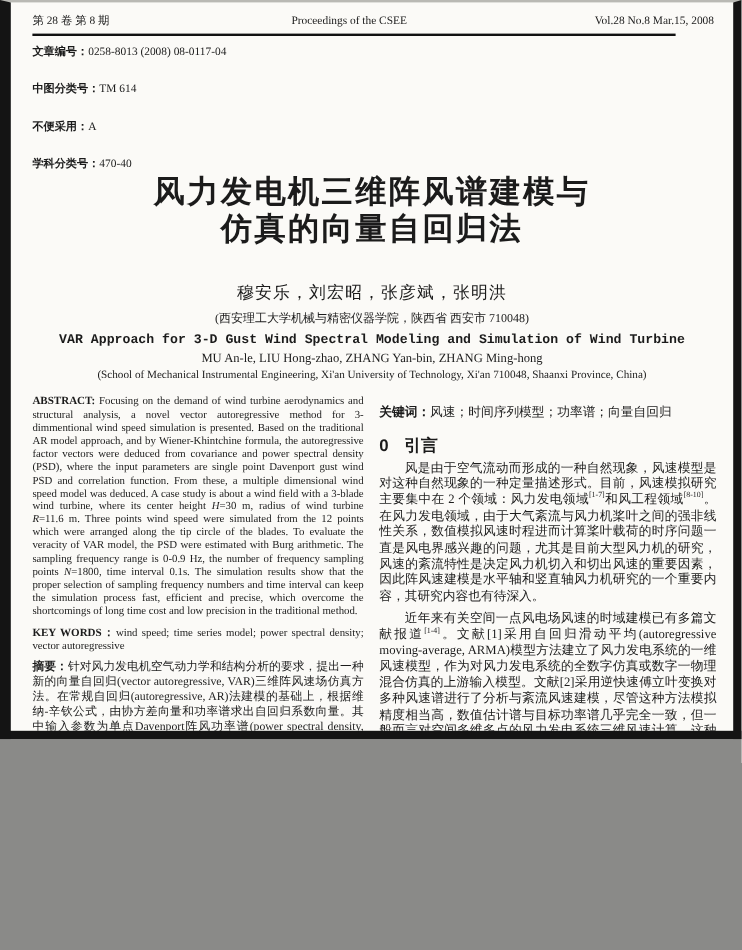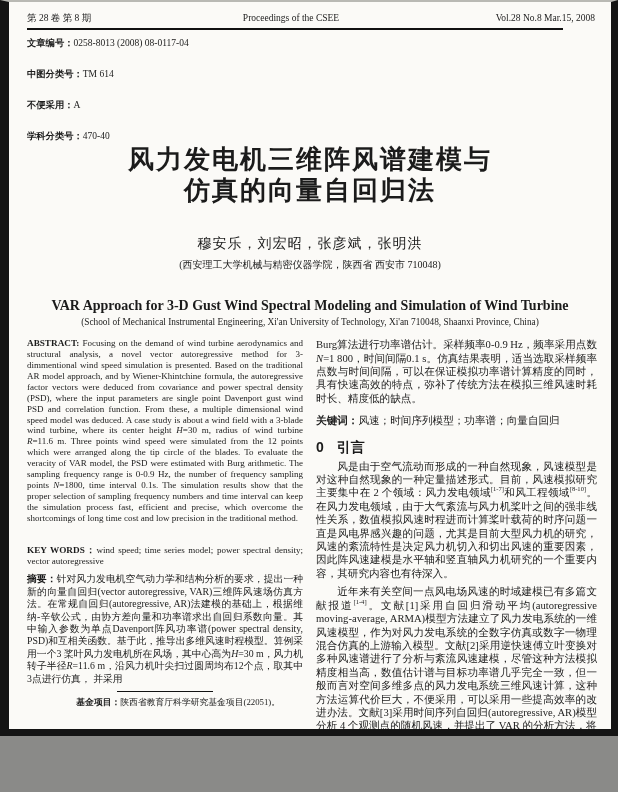--- a/index.html
+++ b/index.html
@@ -4,21 +4,21 @@
 <style>
   * { margin: 0; padding: 0; box-sizing: border-box; }
   html, body { width: 618px; }
   body {
     font-family: "Liberation Serif", "DejaVu Serif", serif;
     color: #1b1b1b;
     background: #8a8a88;
   }
   .page {
     position: relative;
-    width: 618px; height: 736px;
+    width: 618px; height: 616px;
     background: #fbfaf7;
     border-left: 9px solid #141414;
     border-right: 7px solid #141414;
     border-bottom: 7px solid #141414;
     border-top: 2px solid #b9b9b4;
     padding: 7px 10px 0 10px;
     overflow: hidden;
   }
   .it { font-style: italic; }
   sup { font-size: 0.62em; line-height: 0; }
@@ -47,37 +47,37 @@
 
   
   .title-block { text-align: center; }
   .cn-title {
     font-family: "Liberation Sans", "DejaVu Sans", sans-serif;
     font-weight: bold; font-size: 26px; line-height: 33px;
     letter-spacing: 2px;
   }
   .authors { font-size: 14px; margin-top: 26px; letter-spacing: 1px; }
   .affil-cn { font-size: 10px; margin-top: 5px; }
-  .en-title { font-size: 14px; font-weight: bold; margin-top: 26px; }
+  .en-title { font-size: 11px; font-weight: bold; margin-top: 6px; font-family: Liberation Mono, monospace; }
   .en-authors { font-size: 10.5px; margin-top: 4px; }
   .en-affil { font-size: 9.3px; margin-top: 3px; }
 
   
   .columns {
     display: flex; gap: 13px;
     margin-top: 11px; padding: 0 4px 0 8px;
   }
   .col-left { width: 281px; display: flex; flex-direction: column; align-items: center; }
   .col-right { width: 286px; }
 
   .abstract, .kw-en {
     font-size: 9px; line-height: 10.9px; text-align: justify;
   }
   .abstract .lbl, .kw-en .lbl { font-weight: bold; font-size: 9.2px; }
-  .kw-en { margin-top: 21px; }
+  .kw-en { margin-top: 7px; }
   .cn-abstract {
     font-size: 9.8px; line-height: 12.4px; text-align: justify; margin-top: 7px;
   }
   .cn-abstract .lbl, .kw-cn .lbl, .footnote .lbl {
     font-family: "Liberation Sans", "DejaVu Sans", sans-serif; font-weight: bold;
   }
   .footnote-rule { width: 96px; height: 1.4px; background: #111; margin-top: 6px; }
   .footnote { font-size: 8.8px; line-height: 12px; margin-top: 4px; text-indent: 3em; }
 
   .cont-para, .body-para {
@@ -115,38 +115,38 @@
     <span><b>不便采用：</b><span>A</span></span>
     <span><b>学科分类号：</b><span>470-40</span></span>
   </div>
 
   <div class="title-block">
     <div class="cn-title">风力发电机三维阵风谱建模与</div>
     <div class="cn-title" style="margin-top:0;font-family:Liberation Mono, monospace;">仿真的向量自回归法</div>
     <div class="authors">穆安乐，刘宏昭，张彦斌，张明洪</div>
     <div class="affil-cn">(西安理工大学机械与精密仪器学院，陕西省 西安市 710048)</div>
     <div class="en-title">VAR Approach for 3-D Gust Wind Spectral Modeling and Simulation of Wind Turbine</div>
+    <div class="en-authors">MU An-le, LIU Hong-zhao, ZHANG Yan-bin, ZHANG Ming-hong</div>
     <div class="en-affil">(School of Mechanical Instrumental Engineering, Xi'an University of Technology, Xi'an 710048, Shaanxi Province, China)</div>
   </div>
 
   <div class="columns">
 
     <div class="col-left">
       <div class="abstract"><span class="lbl">ABSTRACT:</span><span><span> Focusing on the demand of wind turbine aerodynamics and structural analysis, a novel vector autoregressive method for 3-dimmentional wind speed simulation is presented.  Based on the traditional AR model approach, and by Wiener-Khintchine formula, the autoregressive factor vectors were deduced from covariance and power spectral density (PSD), where the input parameters are single point Davenport gust wind PSD and correlation function. From these, a multiple dimensional wind speed model was deduced.  A case study is about a wind field with a 3-blade wind turbine, where its center height </span><span class="it">H</span><span>=30 m, radius of wind turbine </span><span class="it">R</span><span>=11.6 m. Three points wind speed were simulated from the 12 points which were arranged along the tip circle of the blades. To evaluate the veracity of VAR model, the PSD were estimated with Burg arithmetic. The sampling frequency range is 0-0.9 Hz, the number of frequency sampling points </span><span class="it">N</span><span>=1800, time interval 0.1s. The simulation results show that the proper selection of sampling frequency numbers and time interval can keep the simulation process fast, efficient and precise, which overcome the shortcomings of long time cost and low precision in the traditional method.</span></span></div>
 
       <div class="kw-en"><span class="lbl">KEY WORDS：</span><span>wind speed; time series model; power spectral density; vector autoregressive</span></div>
 
       <div class="cn-abstract"><span class="lbl">摘要：</span><span><span>针对风力发电机空气动力学和结构分析的要求，提出一种新的向量自回归(vector autoregressive, VAR)三维阵风速场仿真方法。在常规自回归(autoregressive, AR)法建模的基础上，根据维纳-辛钦公式，由协方差向量和功率谱求出自回归系数向量。其中输入参数为单点Davenport阵风功率谱(power spectral density, PSD)和互相关函数。基于此，推导出多维风速时程模型。算例采用一个3 桨叶风力发电机所在风场，其中心高为</span><span class="it">H</span><span>=30 m，风力机转子半径</span><span class="it">R</span><span>=11.6 m，沿风力机叶尖扫过圆周均布12个点，取其中3点进行仿真， 并采用</span></span></div>
 
       <div class="footnote-rule"></div>
       <div class="footnote"><span class="lbl">基金项目：</span><span>陕西省教育厅科学研究基金项目(22051)。</span></div>
     </div>
 
     <div class="col-right">
-      <div class="cont-para"><span>Burg算法进行功率谱估计。采样频率0-0.9 Hz，频率采用点数</span><span class="it">N</span><span>=1 800，时间间隔0.1 s。仿真结果表明，适当选取采样频率点数与时间间隔，可以在保证模拟功率谱计算精度的同时，具有快速高效的特点，弥补了传统方法在模拟三维风速时耗时长、精度低的缺点。</span></div>
 
       <div class="kw-cn"><span class="lbl">关键词：</span><span>风速；时间序列模型；功率谱；向量自回归</span></div>
 
       <div class="section-heading">
         <span>0</span>
         <span>引言</span>
       </div>
 
       <div class="body-para"><span>风是由于空气流动而形成的一种自然现象，风速模型是对这种自然现象的一种定量描述形式。目前，风速模拟研究主要集中在 2 个领域：风力发电领域</span><sup>[1-7]</sup><span>和风工程领域</span><sup>[8-10]</sup><span>。在风力发电领域，由于大气紊流与风力机桨叶之间的强非线性关系，数值模拟风速时程进而计算桨叶载荷的时序问题一直是风电界感兴趣的问题，尤其是目前大型风力机的研究，风速的紊流特性是决定风力机切入和切出风速的重要因素，因此阵风速建模是水平轴和竖直轴风力机研究的一个重要内容，其研究内容也有待深入。</span></div>
       <div class="body-para"><span>近年来有关空间一点风电场风速的时域建模已有多篇文献报道</span><sup>[1-4]</sup><span>。文献[1]采用自回归滑动平均(autoregressive moving-average, ARMA)模型方法建立了风力发电系统的一维风速模型，作为对风力发电系统的全数字仿真或数字一物理混合仿真的上游输入模型。文献[2]采用逆快速傅立叶变换对多种风速谱进行了分析与紊流风速建模，尽管这种方法模拟精度相当高，数值估计谱与目标功率谱几乎完全一致，但一般而言对空间多维多点的风力发电系统三维风速计算，这种方法运算代价巨大，不便采用，可以采用一些提高效率的改进办法。文献[3]采用时间序列自回归(autoregressive, AR)模型分析 4 个观测点的随机风速，并提出了 VAR 的分析方法，将</span></div>

